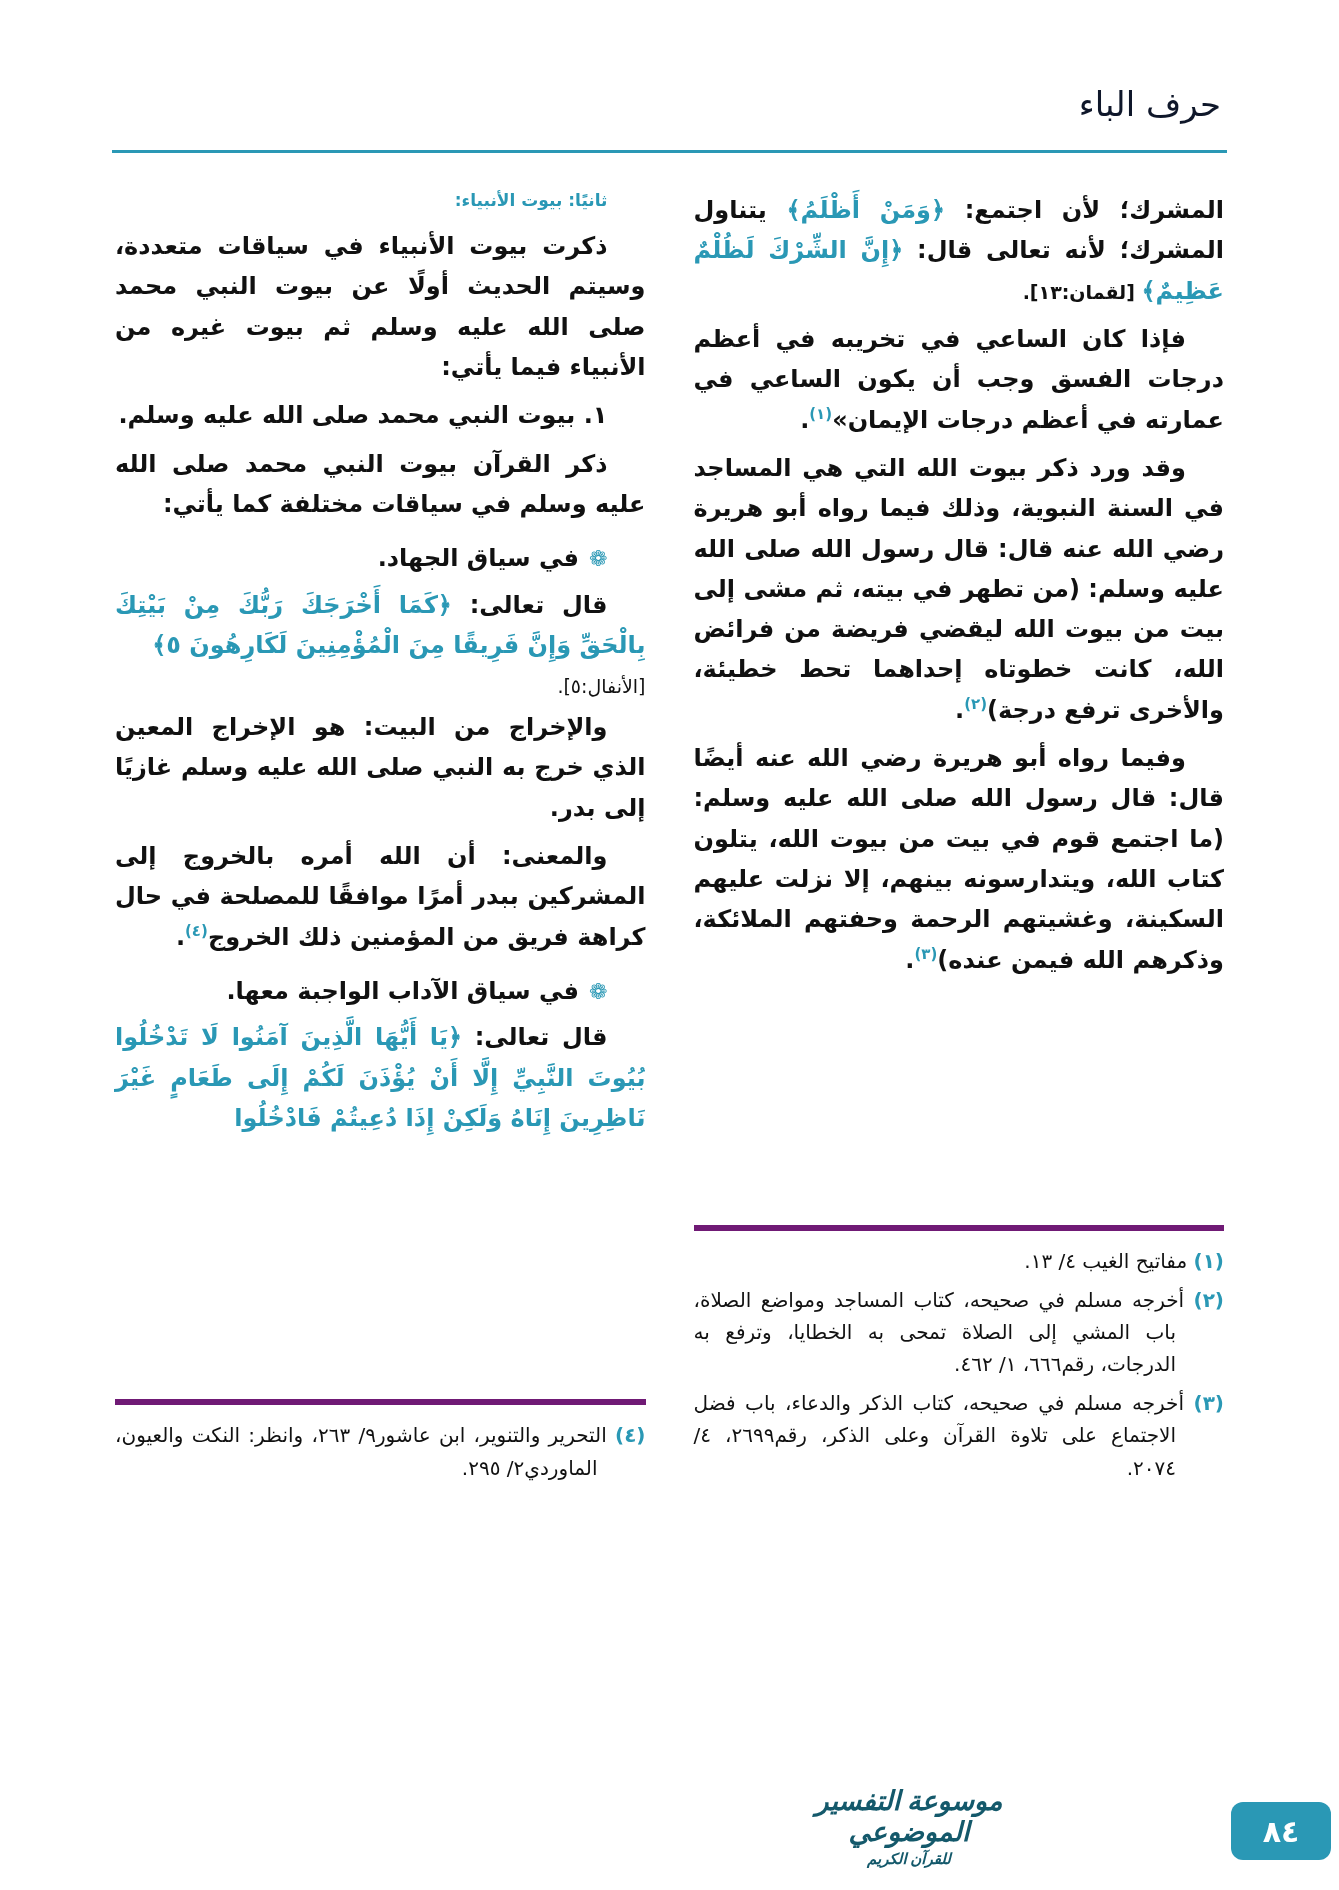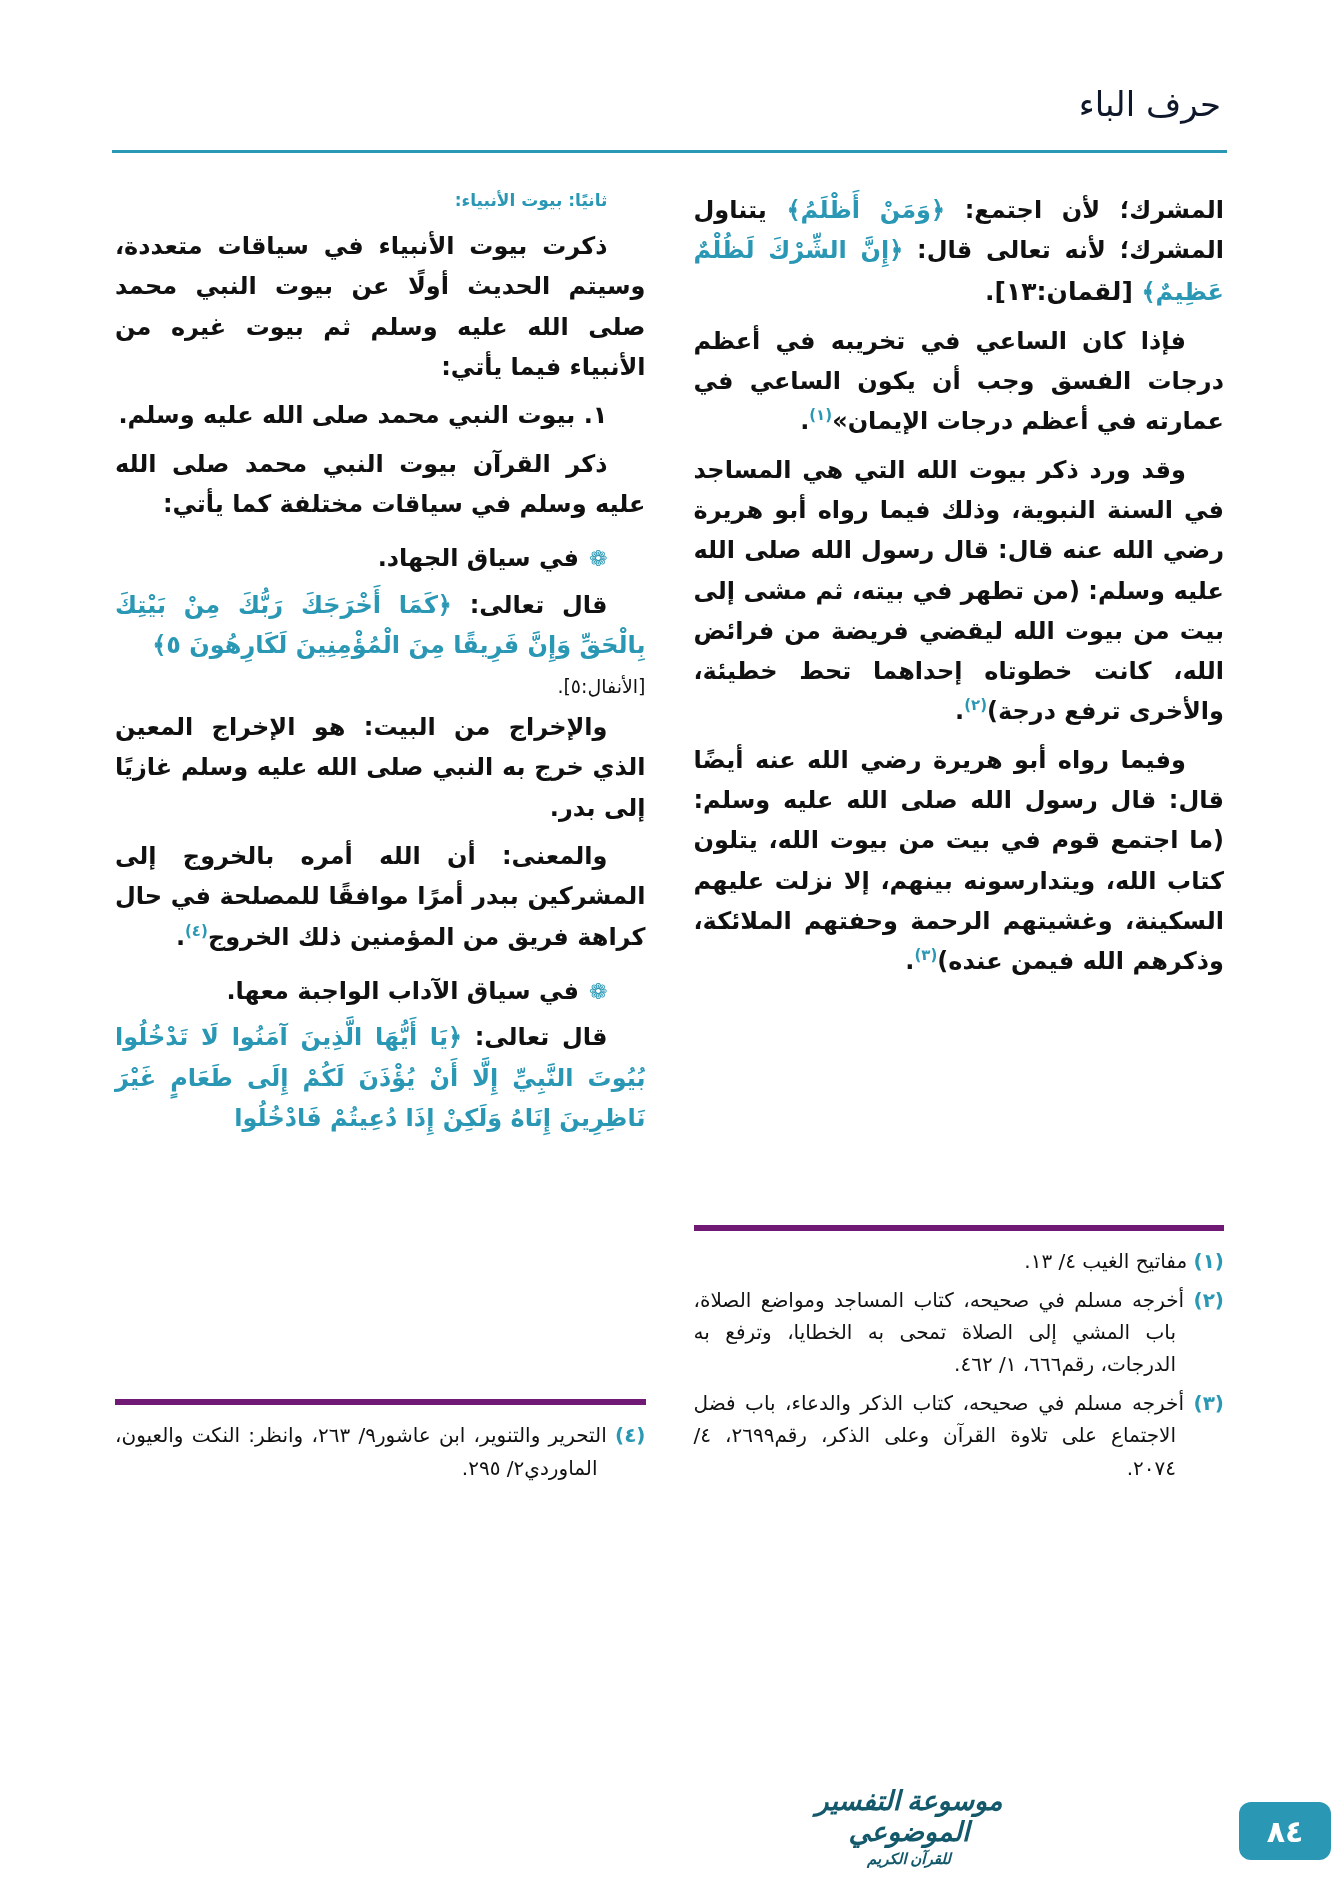--- a/index.html
+++ b/index.html
@@ -34,21 +34,21 @@
   .col{ flex:1; display:flex; flex-direction:column; min-width:0; }
 
   p.body{
     font-size:24px; font-weight:bold; line-height:1.68;
     text-align:justify; text-align-last:right;
     margin-bottom:8px;
   }
   .indent{ text-indent:38px; }
 
   .quran{ color:#2a98b5; }
-  .cite{ font-size:25px; }
+  .cite{ font-size:19px; }
   .verse-citation{
     font-size:19px; font-weight:normal; text-align:right; margin:2px 0 10px 0;
   }
   .fnref{
     color:#2a98b5; font-size:15px; font-weight:bold;
     vertical-align:9px;
   }
 
   .heading-teal{
     color:#2a98b5; font-size:17px; font-weight:bold;
@@ -78,21 +78,21 @@
   
   .emblem{
     position:absolute; bottom:22px; right:330px;
     width:200px; text-align:center; color:#14596b;font-family:Liberation Serif, serif;
   }
   .emblem-title{ font-size:27px; font-weight:bold; font-style:italic; line-height:1.15; }
   .emblem-sub{ font-size:15px; font-weight:bold; font-style:italic; margin-top:2px; }
 
   .page-badge{
     position:absolute; bottom:30px; right:8px;
-    width:92px; height:58px;
+    width:100px; height:58px;
     background:#2a98b5; color:#ffffff;
     border-radius:12px;
     display:flex; align-items:center; justify-content:center;
     font-size:30px; font-weight:bold;
   }
 </style>
 </head>
 <body>
 
 <div class="page">

